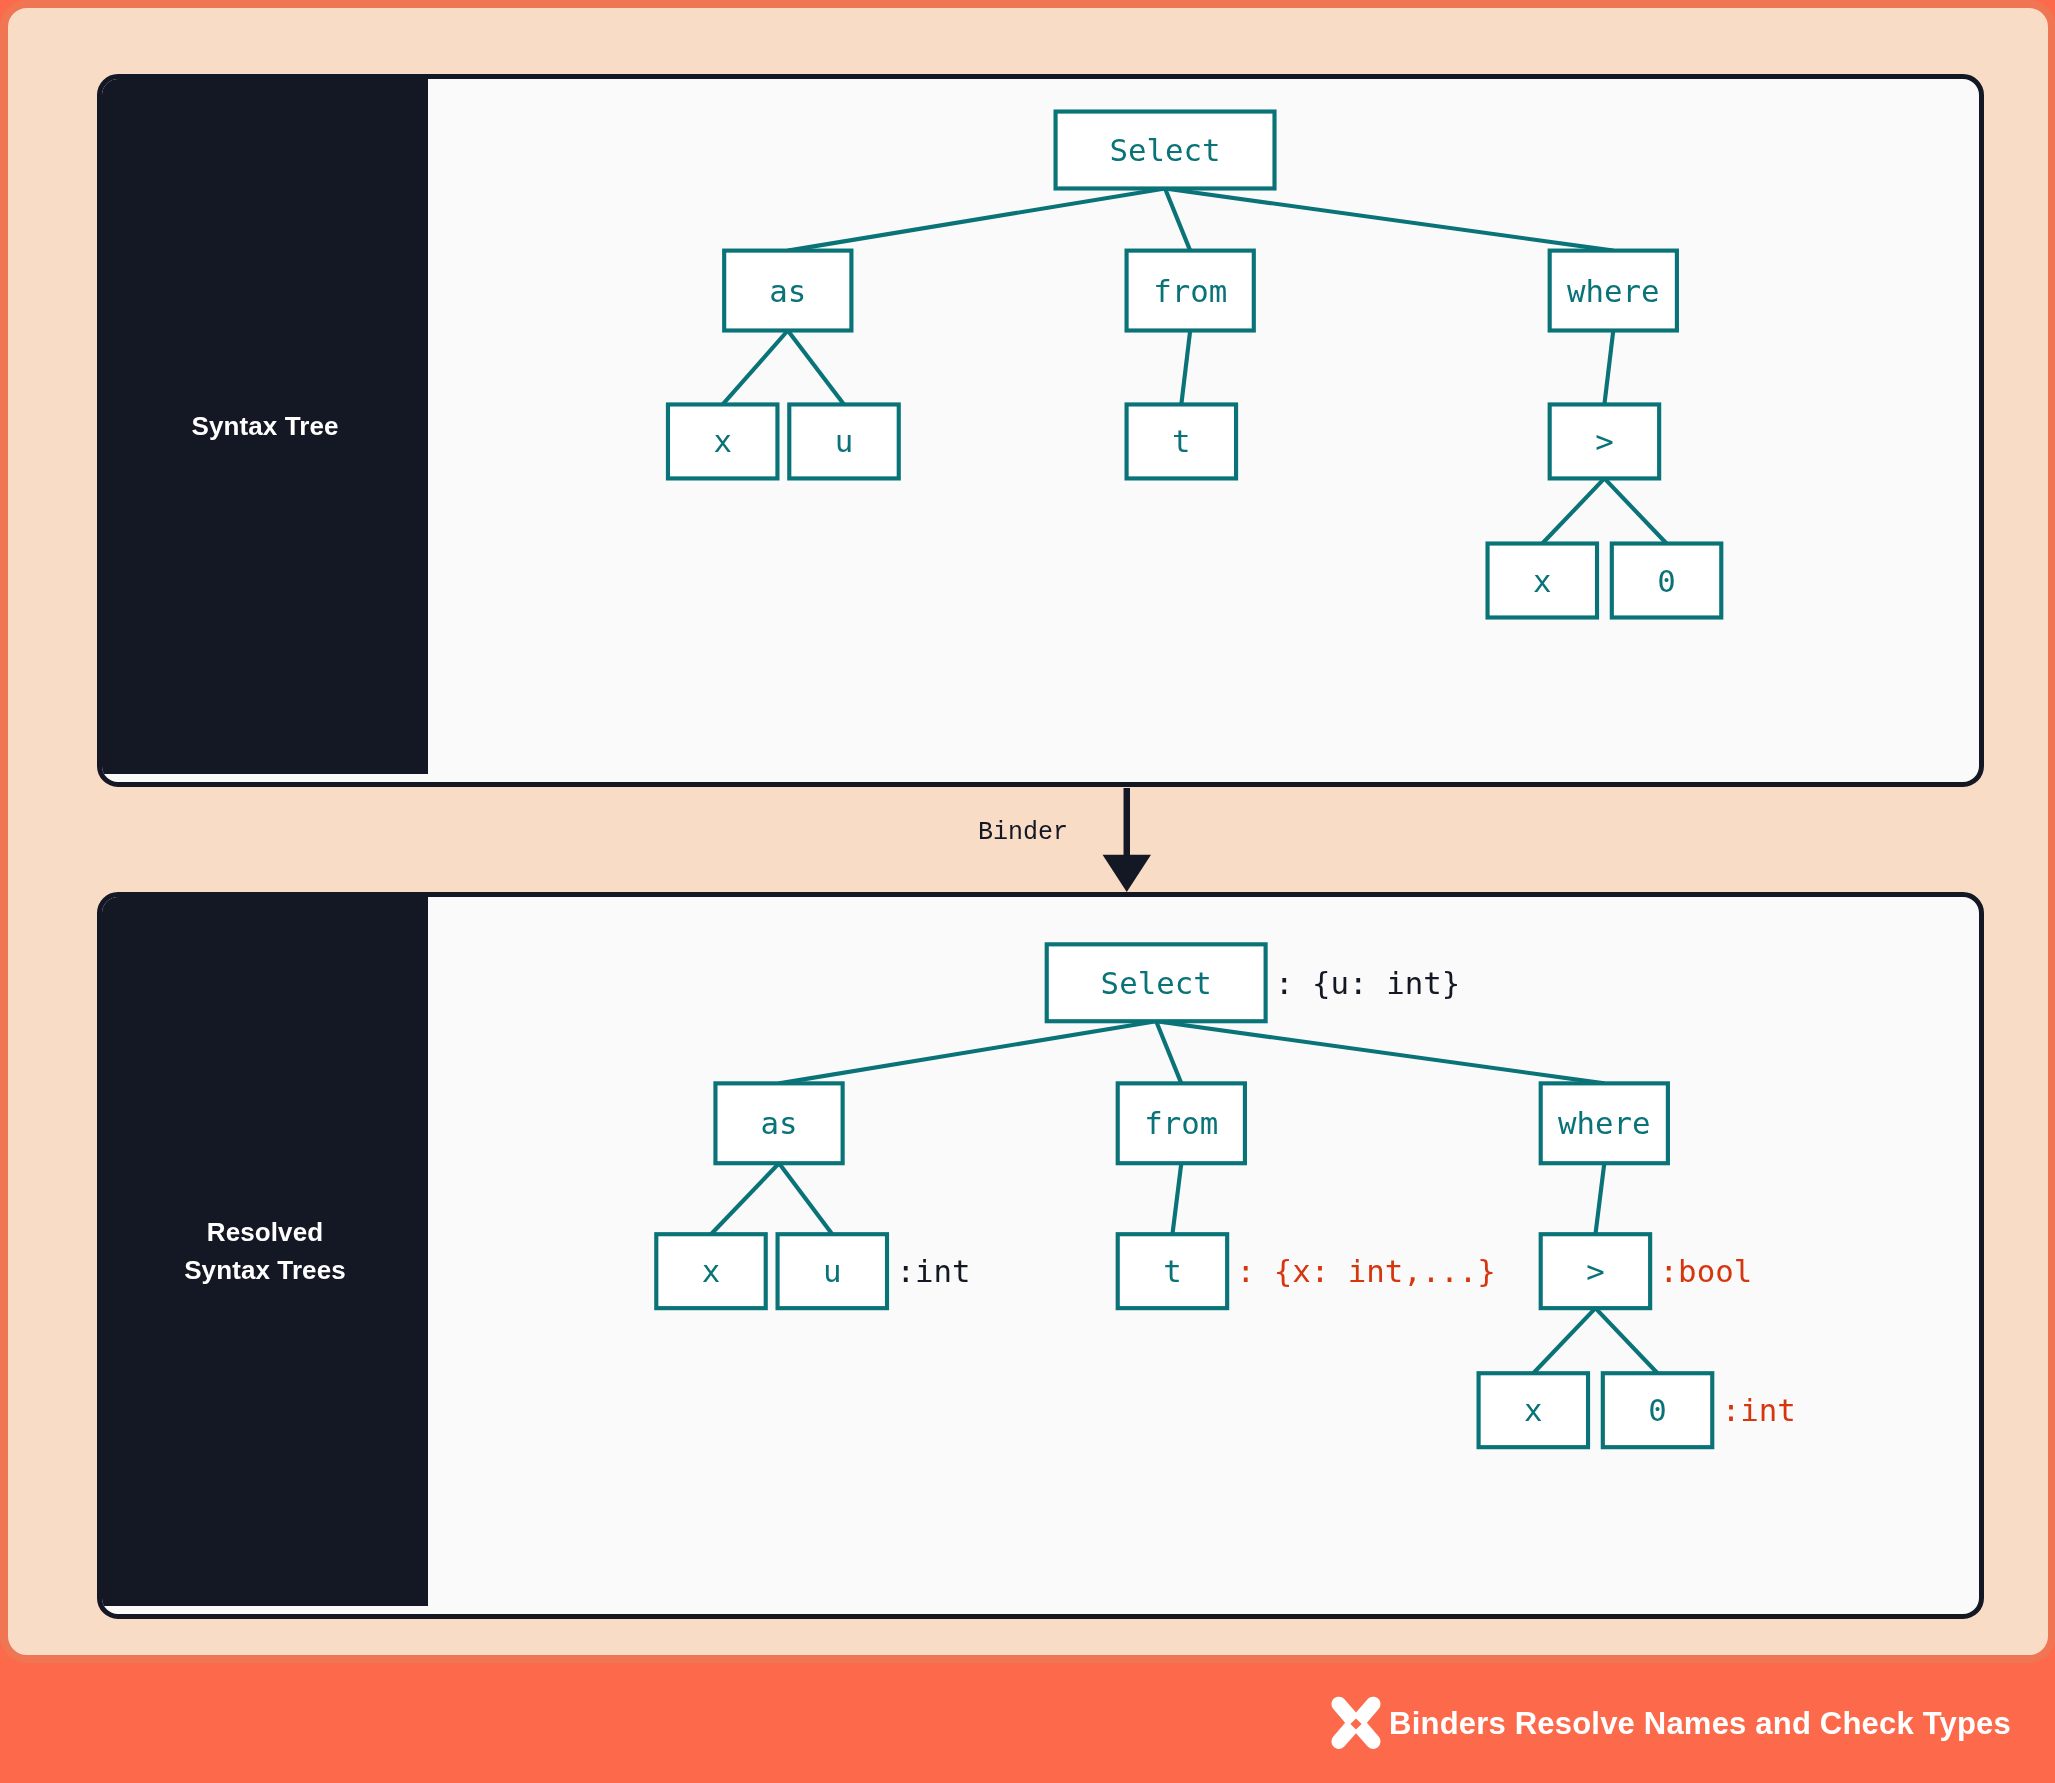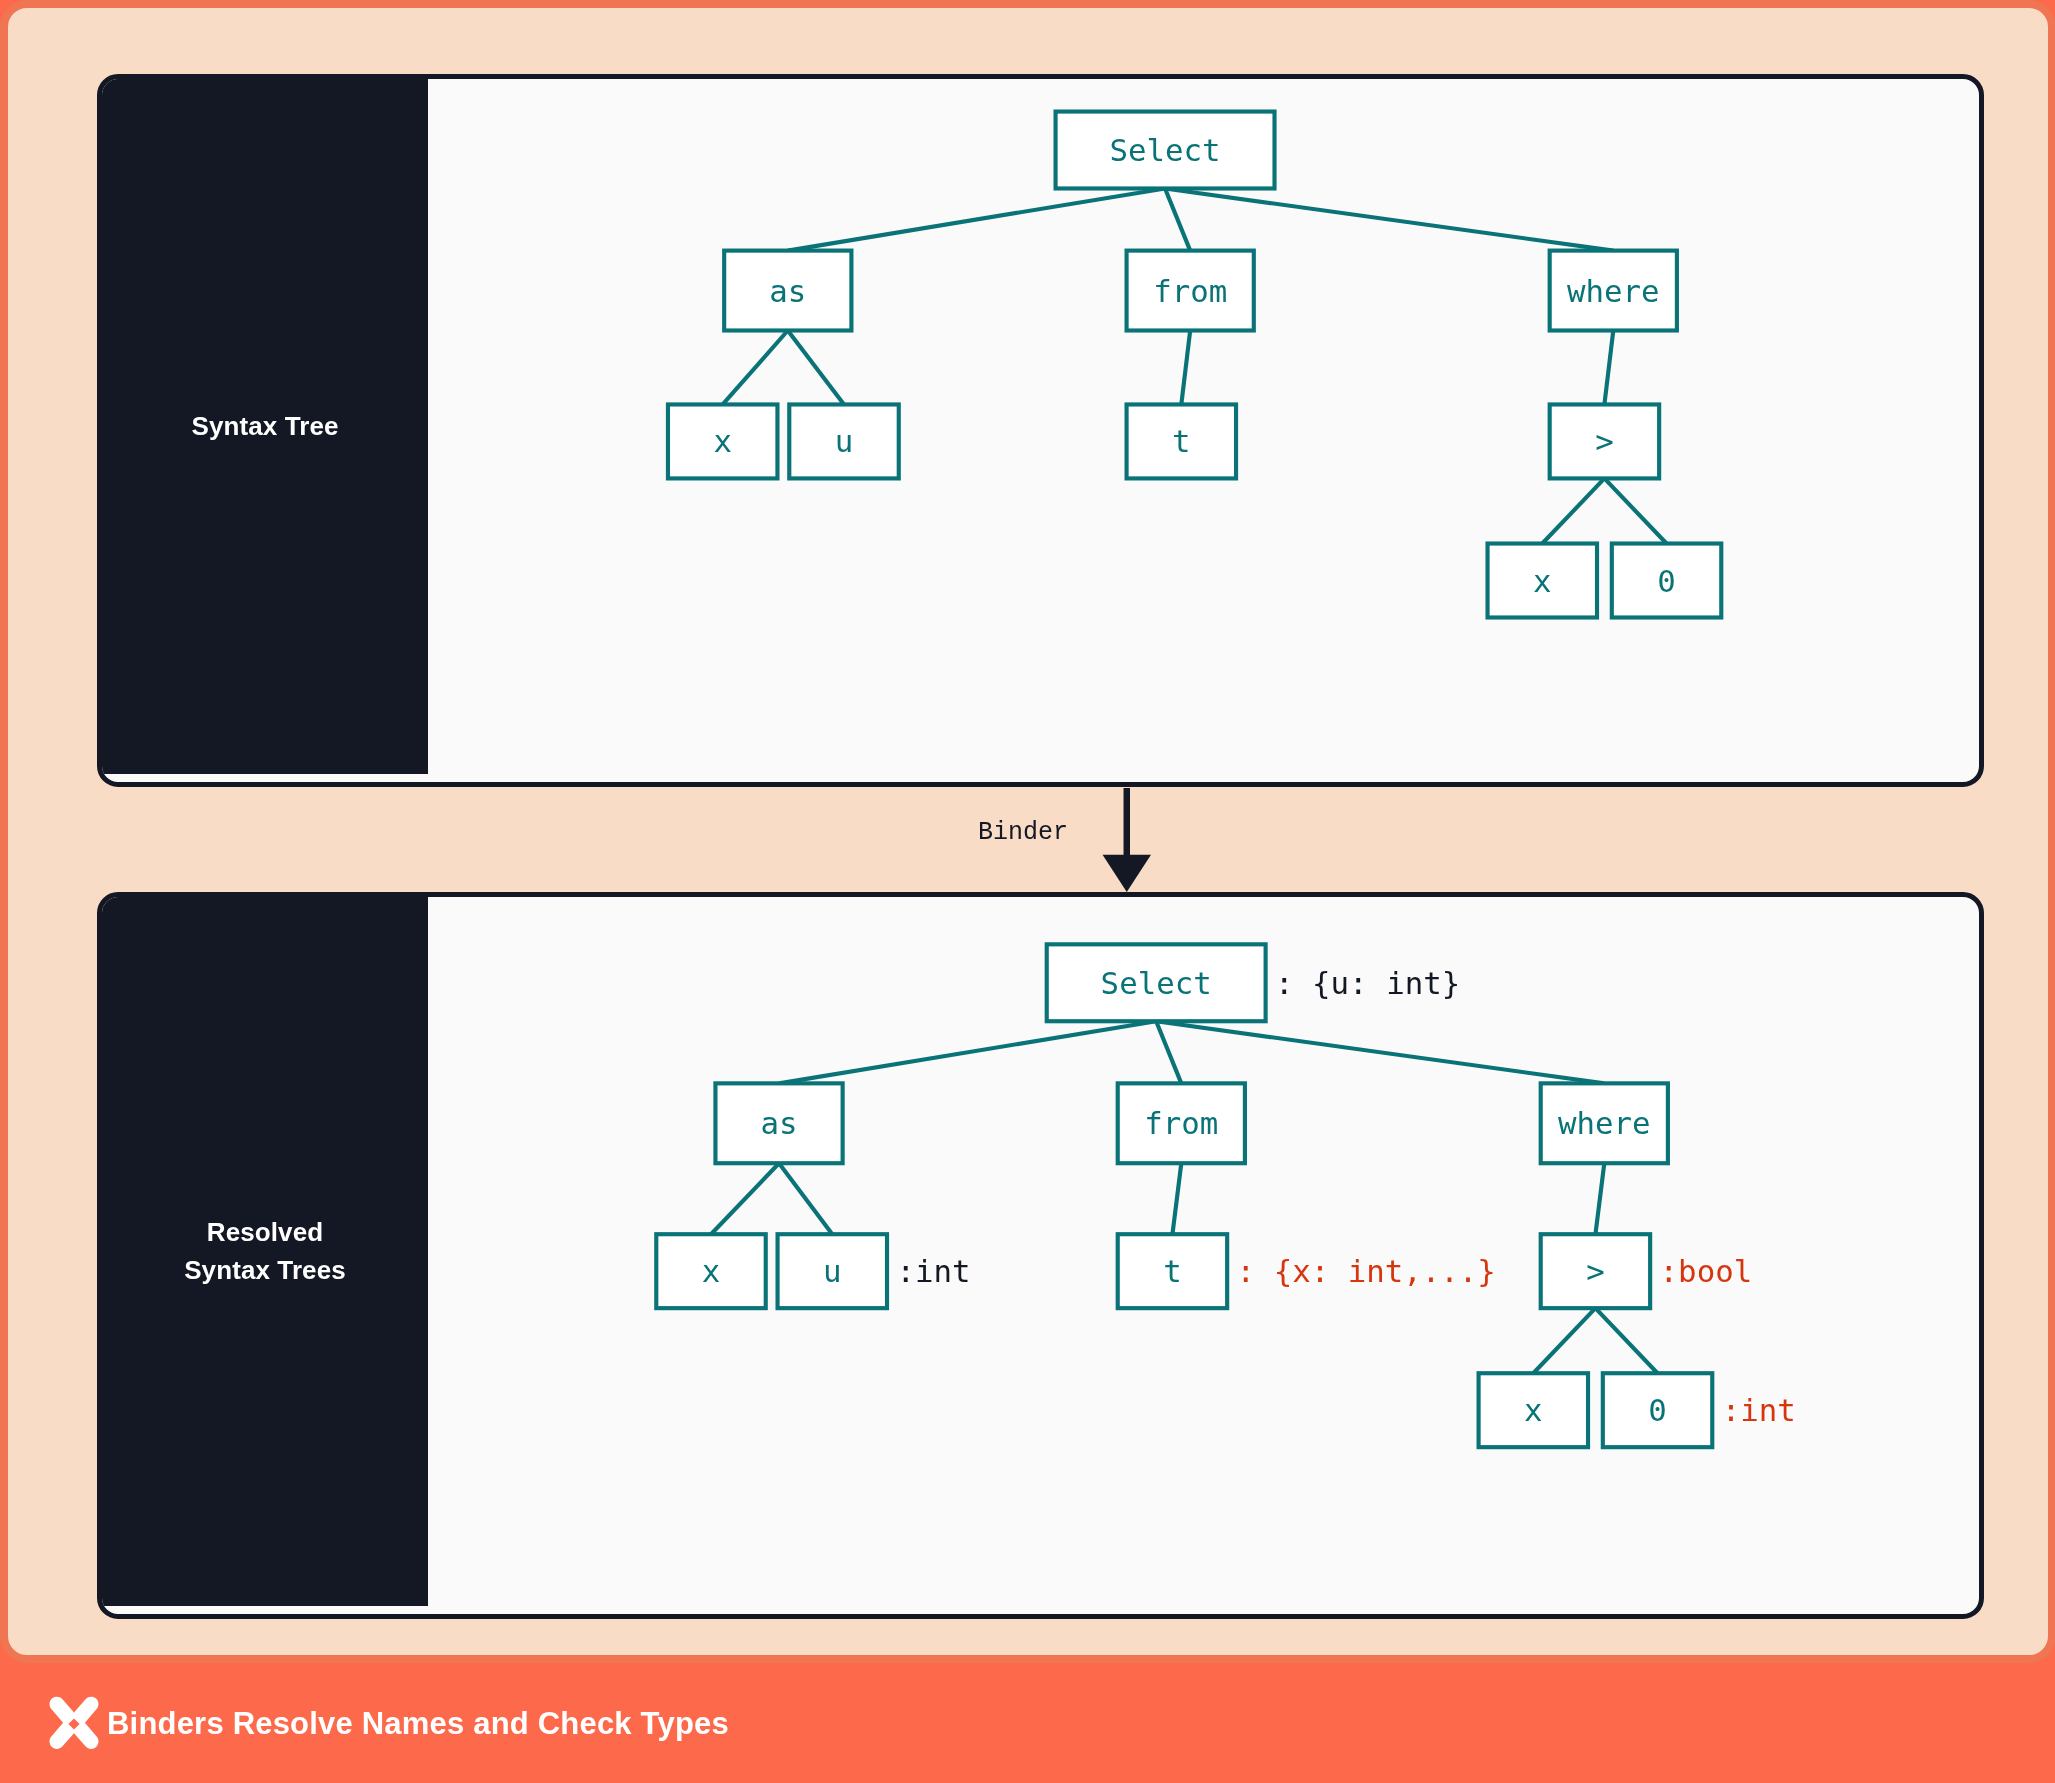--- a/index.html
+++ b/index.html
@@ -85,21 +85,21 @@
   }
 
   
   #footer {
     position: absolute;
     left: 0; top: 1663px;
     width: 2056px; height: 121px;
     background: #FC6A4B;
     display: flex;
     align-items: center;
-    justify-content: flex-start;
+    justify-content: flex-end;
   }
   #footer-logo {
     margin-left: 41px;
     width: 66px; height: 66px;
     display: block;
   }
   #footer-caption {
     margin-right: 45px;
     color: #FFFFFF;
     font-size: 31px;

